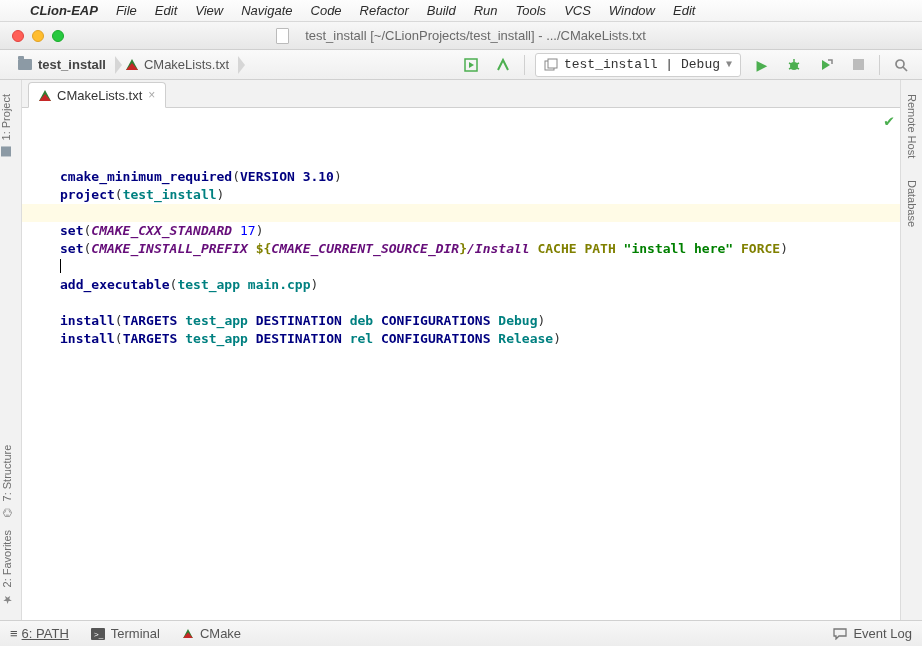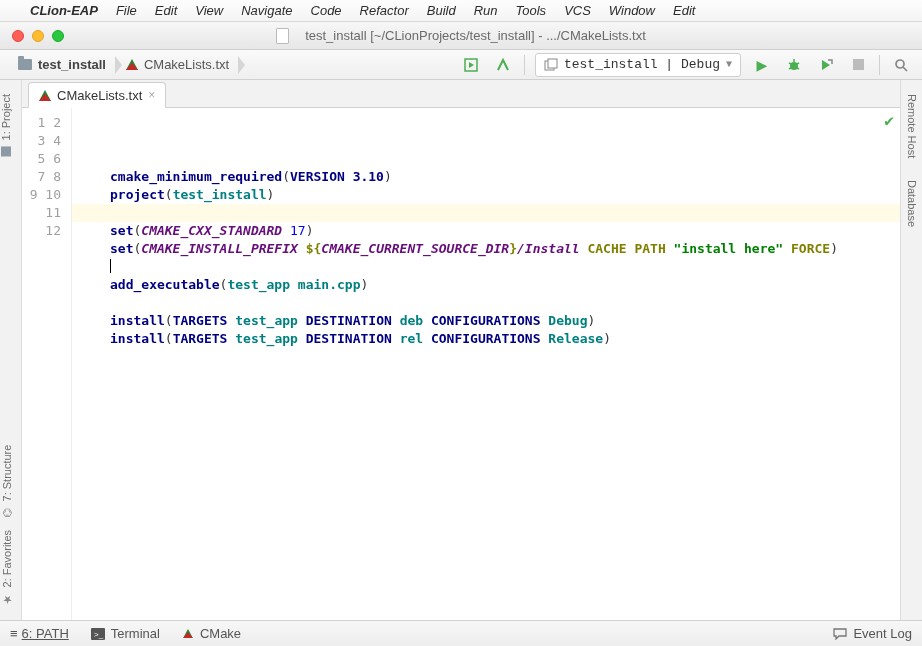--- a/index.html
+++ b/index.html
@@ -177,33 +177,20 @@
 
   <div class="editor-area">
     <div class="tabs">
       <div class="tab">
         <span class="cmake-icon"></span>
         <span>CMakeLists.txt</span>
         <span class="close">×</span>
       </div>
     </div>
     <div class="code-wrap">
-      <div class="linenos" id="linenos">1
-2
-3
-4
-5
-6
-7
-8
-9
-10
-11
-12
-</div>
       <div class="code" id="code">
         <div class="checkmark">✔</div>
       <div class="hl-line" style="top: 96px;"></div><pre><span class="kw-navy">cmake_minimum_required</span><span>(</span><span class="kw-navy">VERSION 3.10</span><span>)</span>
 <span class="kw-navy">project</span><span>(</span><span class="kw-teal">test_install</span><span>)</span>
 
 <span class="kw-navy">set</span><span>(</span><span class="ident">CMAKE_CXX_STANDARD</span><span> </span><span class="num">17</span><span>)</span>
 <span class="kw-navy">set</span><span>(</span><span class="ident">CMAKE_INSTALL_PREFIX</span><span> </span><span class="olive">${</span><span class="ident">CMAKE_CURRENT_SOURCE_DIR</span><span class="olive">}</span><span class="ident">/Install</span><span> </span><span class="olive">CACHE</span><span> </span><span class="olive">PATH</span><span> </span><span class="str">"install here"</span><span> </span><span class="olive">FORCE</span><span>)</span>
 <span></span><span class="cursor"></span>
 <span class="kw-navy">add_executable</span><span>(</span><span class="kw-teal">test_app</span><span> </span><span class="kw-teal">main.cpp</span><span>)</span>
 

